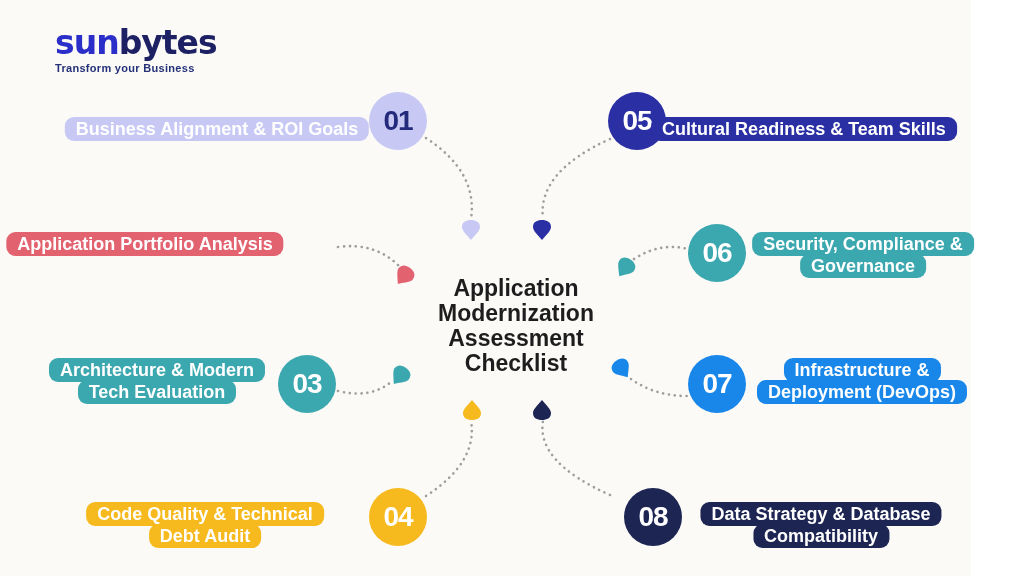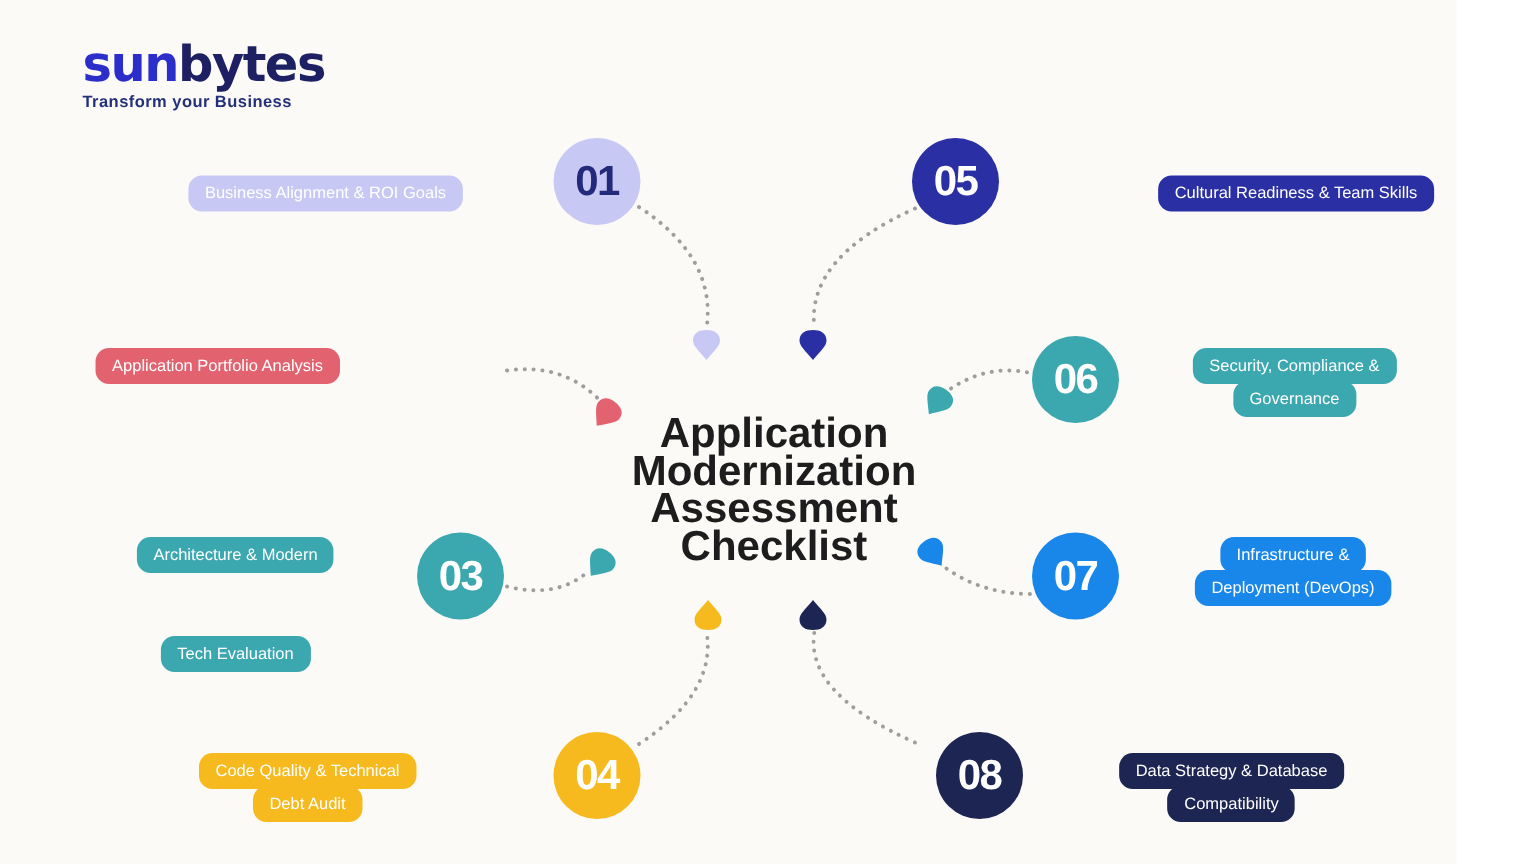--- a/index.html
+++ b/index.html
@@ -43,30 +43,30 @@
   .bg-i7 { background: #1987ea; }
   .bg-i8 { background: #1d2553; }
 
   
   .pill {
     position: absolute; transform: translateX(-50%);
     display: flex; flex-direction: column; align-items: center;
   }
   .pill span {
     display: inline-block; white-space: nowrap;
-    font-size: 11px; font-weight: normal; line-height: 20px;
+    font-size: 18px; font-weight: bold; line-height: 20px;
     padding: 2px 11px; border-radius: 9px; color: #fff;
   }
   .pill span + span { margin-top: -2px; }
 
   
   .center-title {
     position: absolute; left: 516px; top: 276px; transform: translateX(-50%);
     text-align: center; color: #1d1d1d;
-    font-size: 28px; line-height: 25px; font-weight: 800;
+    font-size: 23px; line-height: 25px; font-weight: 800;
     white-space: nowrap;
   }
 </style>
 </head>
 <body>
 
 <div class="canvas">
 
   <div class="logo">
     <div class="brand"><span class="p1">sun</span><span class="p2">bytes</span></div>
@@ -130,29 +130,29 @@
   <div class="num-circle bg-i8" style="left:624px;top:488px;">
       <span>08</span>
     </div>
 
   <div class="pill" style="left:217px;top:117px;">
     <span class="bg-i1 tx-i1">Business Alignment &amp; ROI Goals</span>
   </div>
   <div class="pill" style="left:145px;top:232px;">
     <span class="bg-i2">Application Portfolio Analysis</span>
   </div>
-  <div class="pill" style="left:157px;top:358px;gap:44px;">
+  <div class="pill" style="left:157px;top:358px;">
     <span class="bg-i3">Architecture &amp; Modern</span>
     <span class="bg-i3">Tech Evaluation</span>
   </div>
   <div class="pill" style="left:205px;top:502px;">
     <span class="bg-i4">Code Quality &amp; Technical</span>
     <span class="bg-i4">Debt Audit</span>
   </div>
-  <div class="pill" style="left:864px;top:117px;">
+  <div class="pill" style="left:804px;top:117px;">
     <span class="bg-i5">Cultural Readiness &amp; Team Skills</span>
   </div>
   <div class="pill" style="left:863px;top:232px;">
     <span class="bg-i6">Security, Compliance &amp;</span>
     <span class="bg-i6">Governance</span>
   </div>
   <div class="pill" style="left:862px;top:358px;">
     <span class="bg-i7">Infrastructure &amp;</span>
     <span class="bg-i7">Deployment (DevOps)</span>
   </div>

